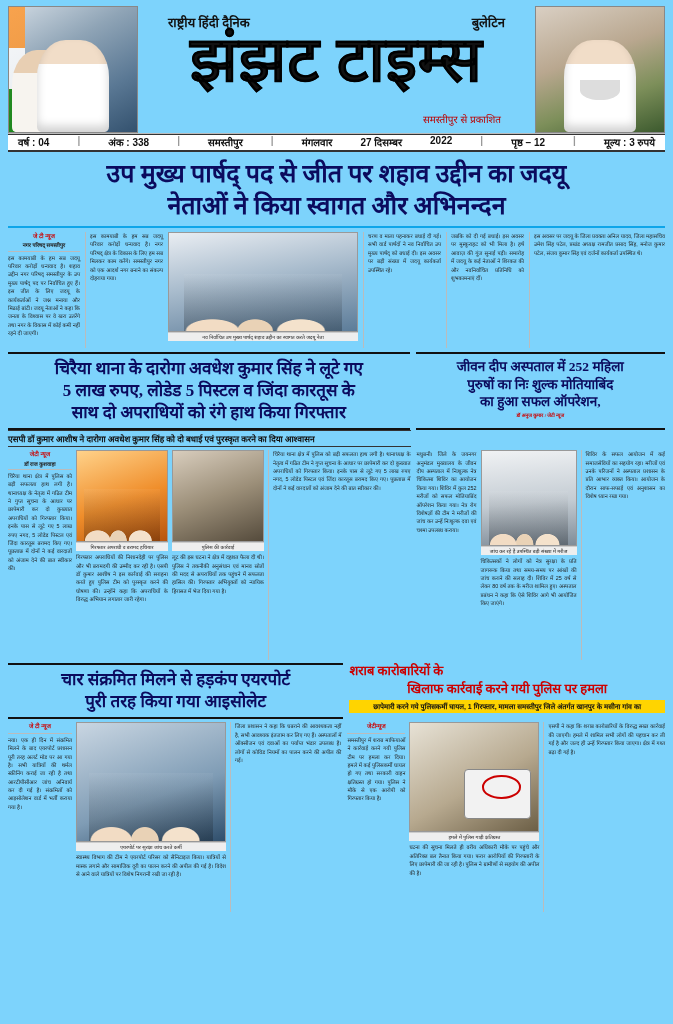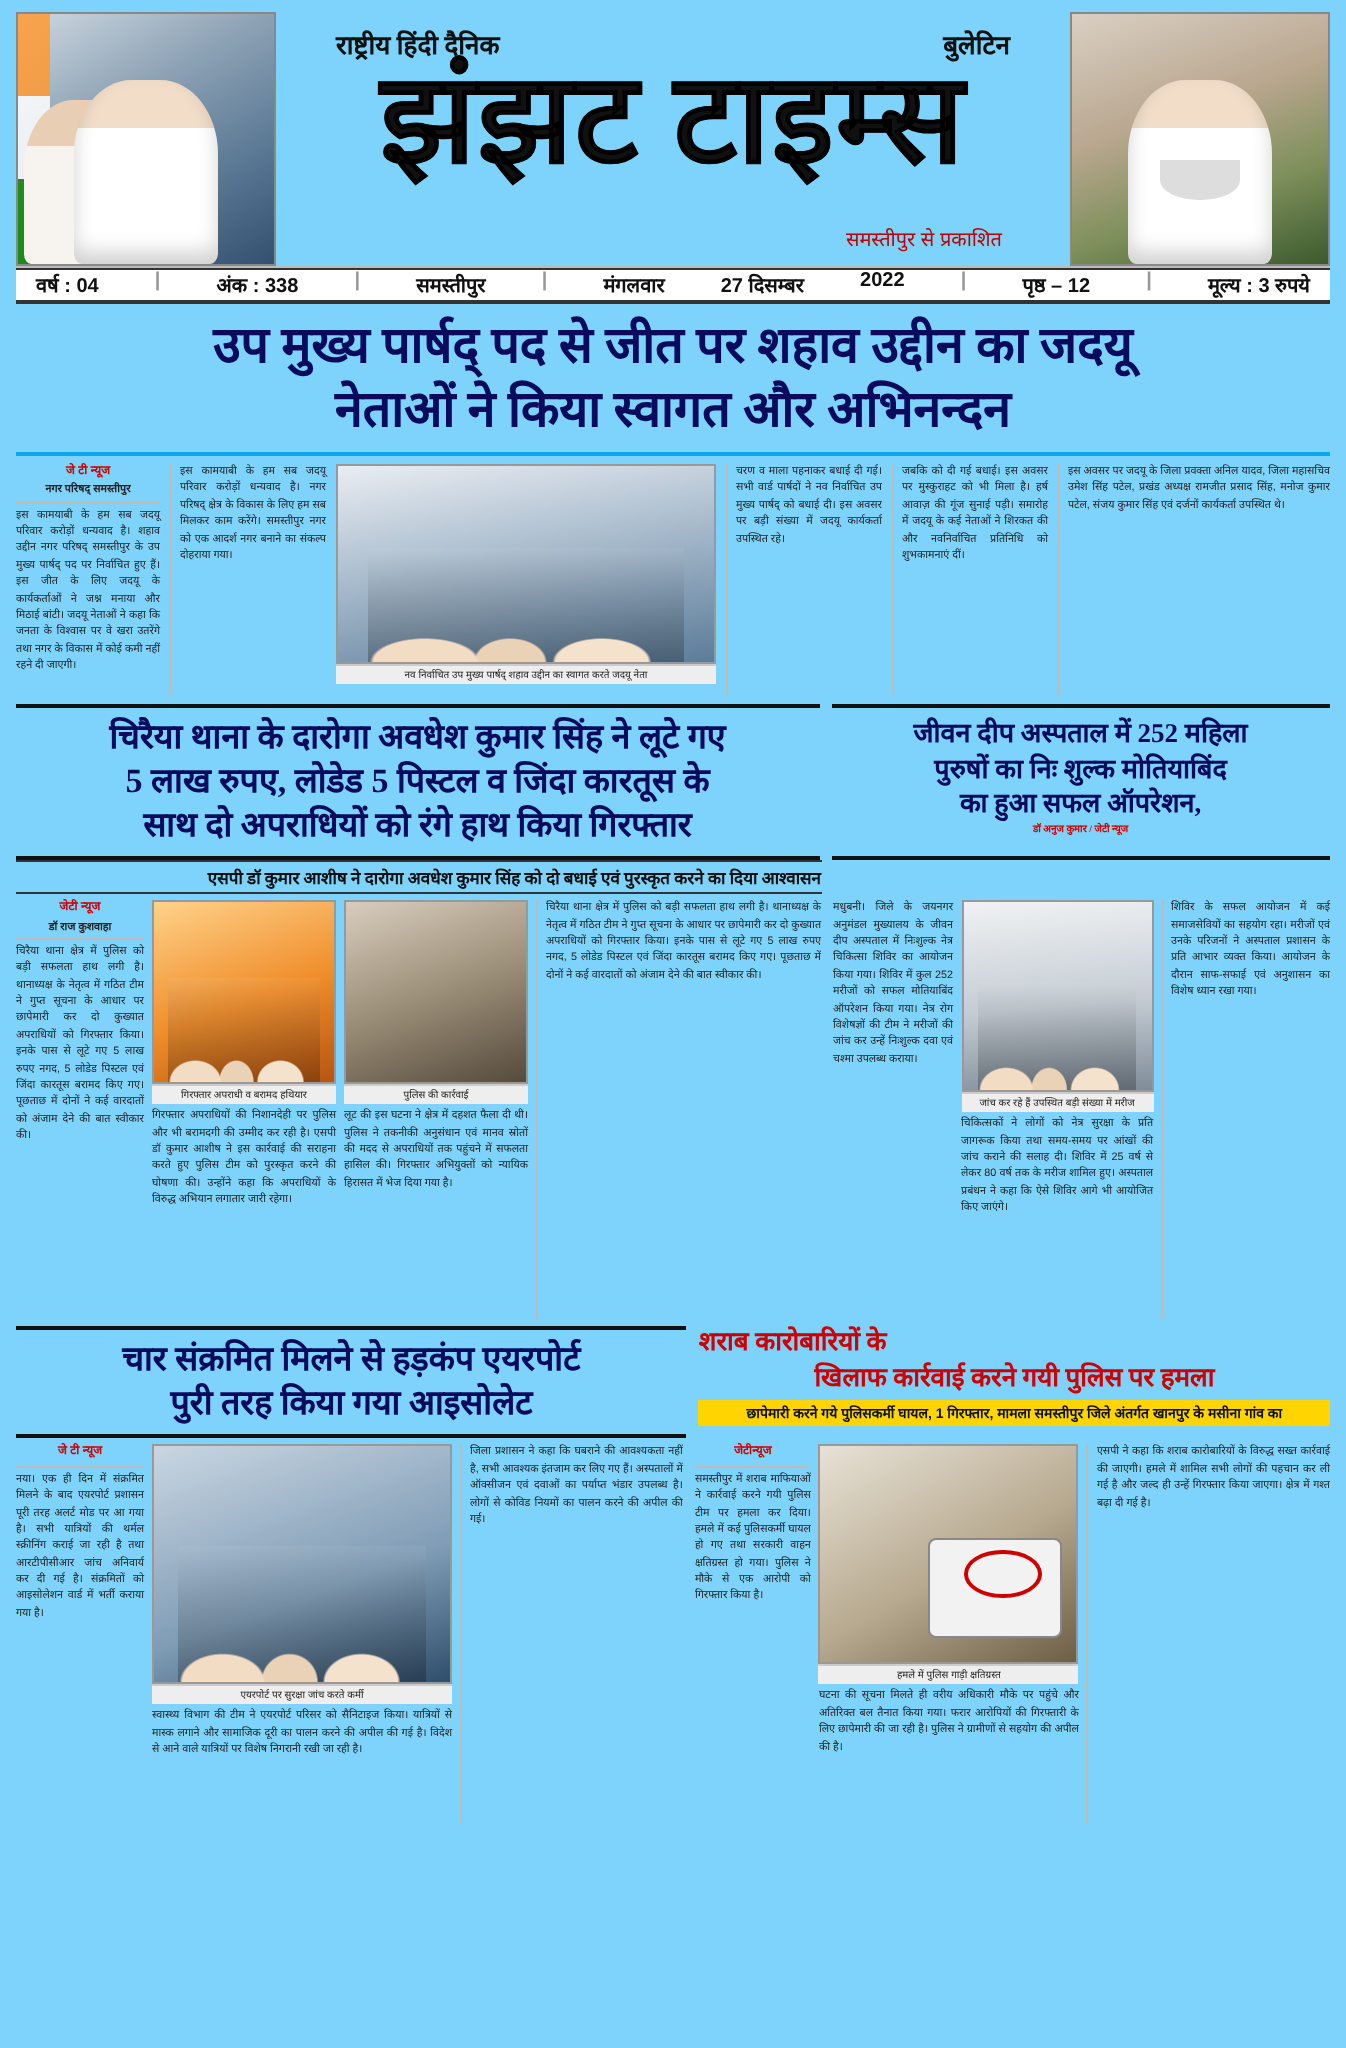--- a/index.html
+++ b/index.html
@@ -170,21 +170,21 @@
     text-align:center;
     font-family:"Liberation Serif", serif;
     font-weight:bold;
     color:#0b0b5e;
     line-height:1.3;
   }
   .rule-top { border-top:2px solid #111; }
   .rule-bot { border-bottom:2px solid #111; }
 
   .strap {
-    text-align:right;
+    text-align:left;
     font-size:8.5px;
     font-weight:bold;
     color:#111;
     border-top:1px solid #333;
     border-bottom:1px solid #333;
     padding:2px 0;
     font-family:"Liberation Serif", serif;
   }
 
   

